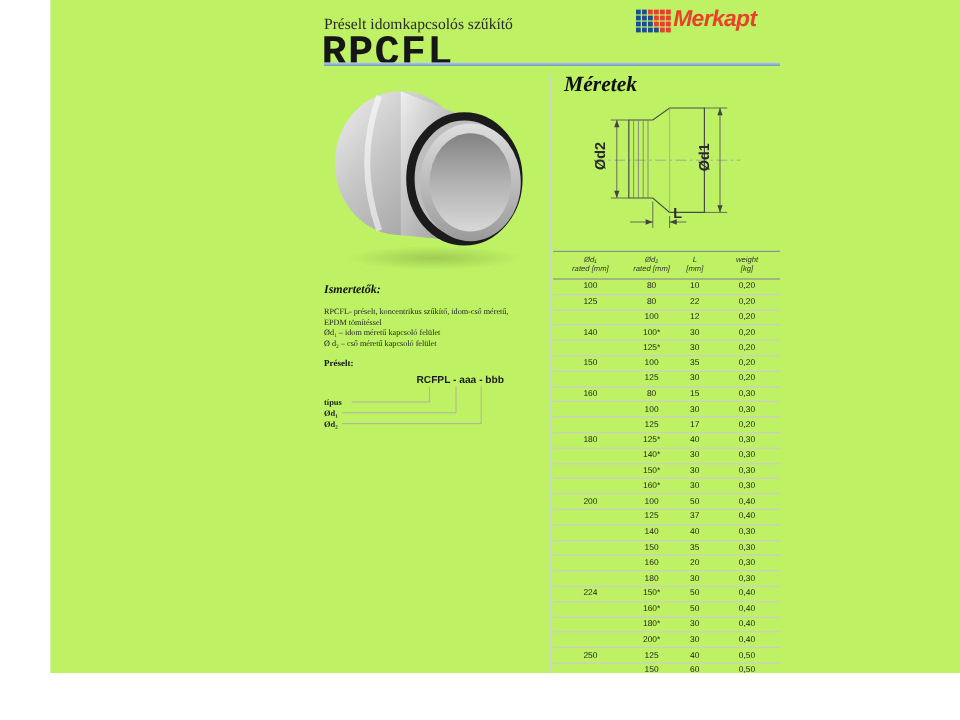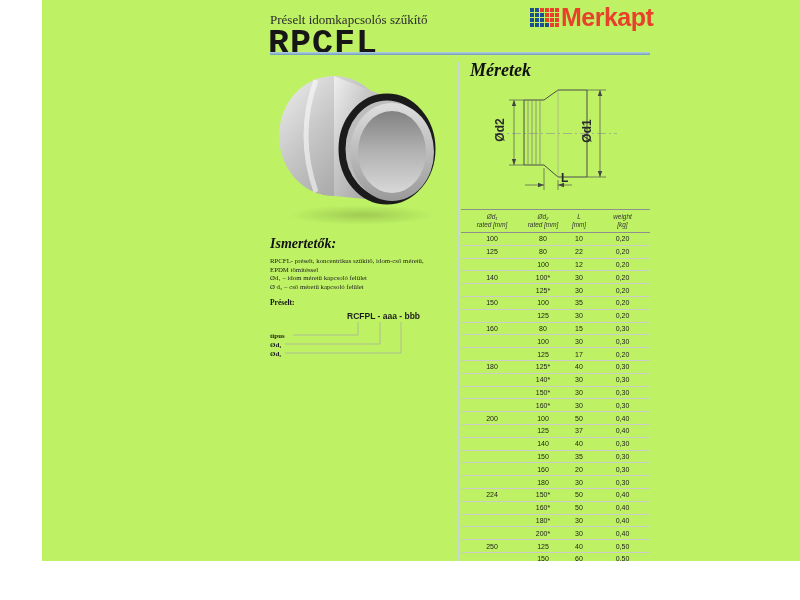--- a/index.html
+++ b/index.html
@@ -8,30 +8,30 @@
 
   
   .subtitle{position:absolute;left:228px;top:12px;font-size:13px;color:#2b2b2b;}
   .title{position:absolute;left:226px;top:24px;font-family:Liberation Mono, monospace;
          font-weight:bold;font-size:35px;letter-spacing:1px;color:#161616;}
   .logo{position:absolute;left:488px;top:4px;display:flex;align-items:flex-start;}
   .logo-grid{display:grid;grid-template-columns:repeat(6,4px);grid-auto-rows:4px;gap:1px;margin-top:4px;}
   .tile{display:block;width:4px;height:4px;}
   .tile-b{background:#1d4e8f;}
   .tile-r{background:#e8402b;}
-  .logo-text{font-family:"Liberation Sans",sans-serif;font-weight:bold;font-size:25px;
-             color:#e8402b;margin-left:2px;letter-spacing:-0.5px;line-height:26px;}
+  .logo-text{font-family:"Liberation Sans",sans-serif;font-weight:bold;font-size:19px;
+             color:#e8402b;margin-left:2px;letter-spacing:-0.5px;line-height:26px;font-style:italic;}
   .rule-top{position:absolute;left:228px;top:52px;width:380px;height:3px;
             background:linear-gradient(to bottom,#b9d0e0,#6d9cbd);}
   .rule-bottom{position:absolute;left:228px;top:591px;width:380px;height:1px;background:#93bcd6;}
   .divider{position:absolute;left:416px;top:62px;width:1px;height:529px;background:#c9d4dc;}
 
   
   .photo{position:absolute;left:232px;top:64px;}
-  .h-ism{position:absolute;left:228px;top:236px;font-style:italic;font-weight:bold;font-size:14px;color:#111;}
+  .h-ism{position:absolute;left:228px;top:236px;font-style:italic;font-weight:bold;font-size:10px;color:#111;}
   .desc{position:absolute;left:228px;top:257px;width:180px;font-size:6.8px;line-height:8.6px;color:#222;}
   .h-cikk{position:absolute;left:228px;top:298px;font-weight:bold;font-size:7.5px;color:#111;}
   .code-svg{position:absolute;left:228px;top:306px;}
 
   
   .h-mer{position:absolute;left:428px;top:60px;font-style:italic;font-weight:bold;font-size:18px;color:#111;}
   .drawing{position:absolute;left:425px;top:80px;}
   .dims{font-family:"Liberation Sans",sans-serif;font-weight:bold;font-size:12px;fill:#2a2a2a;}
 
   

